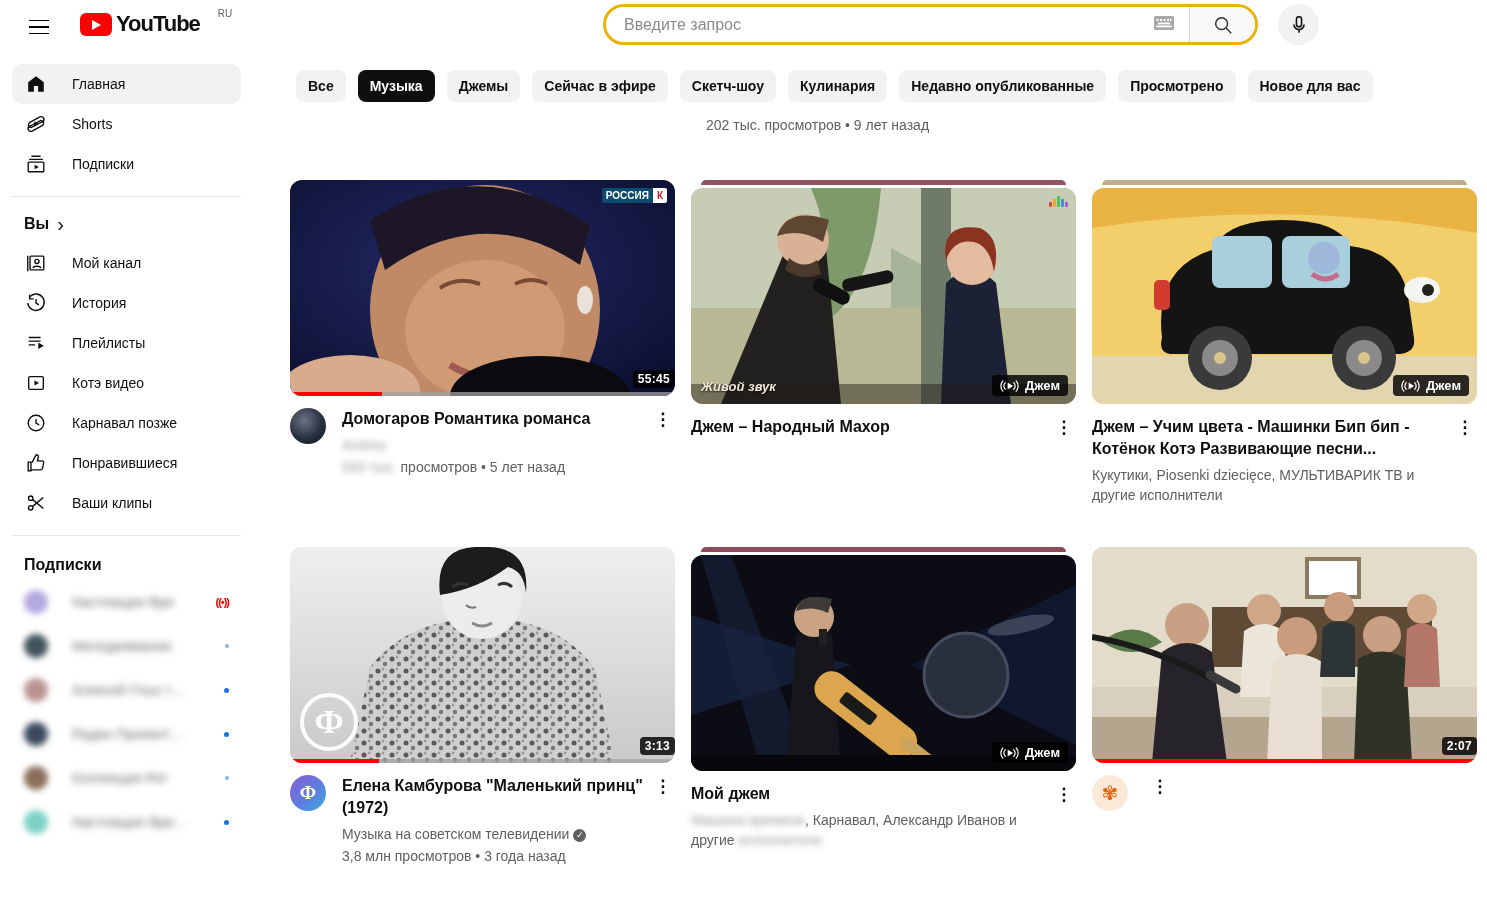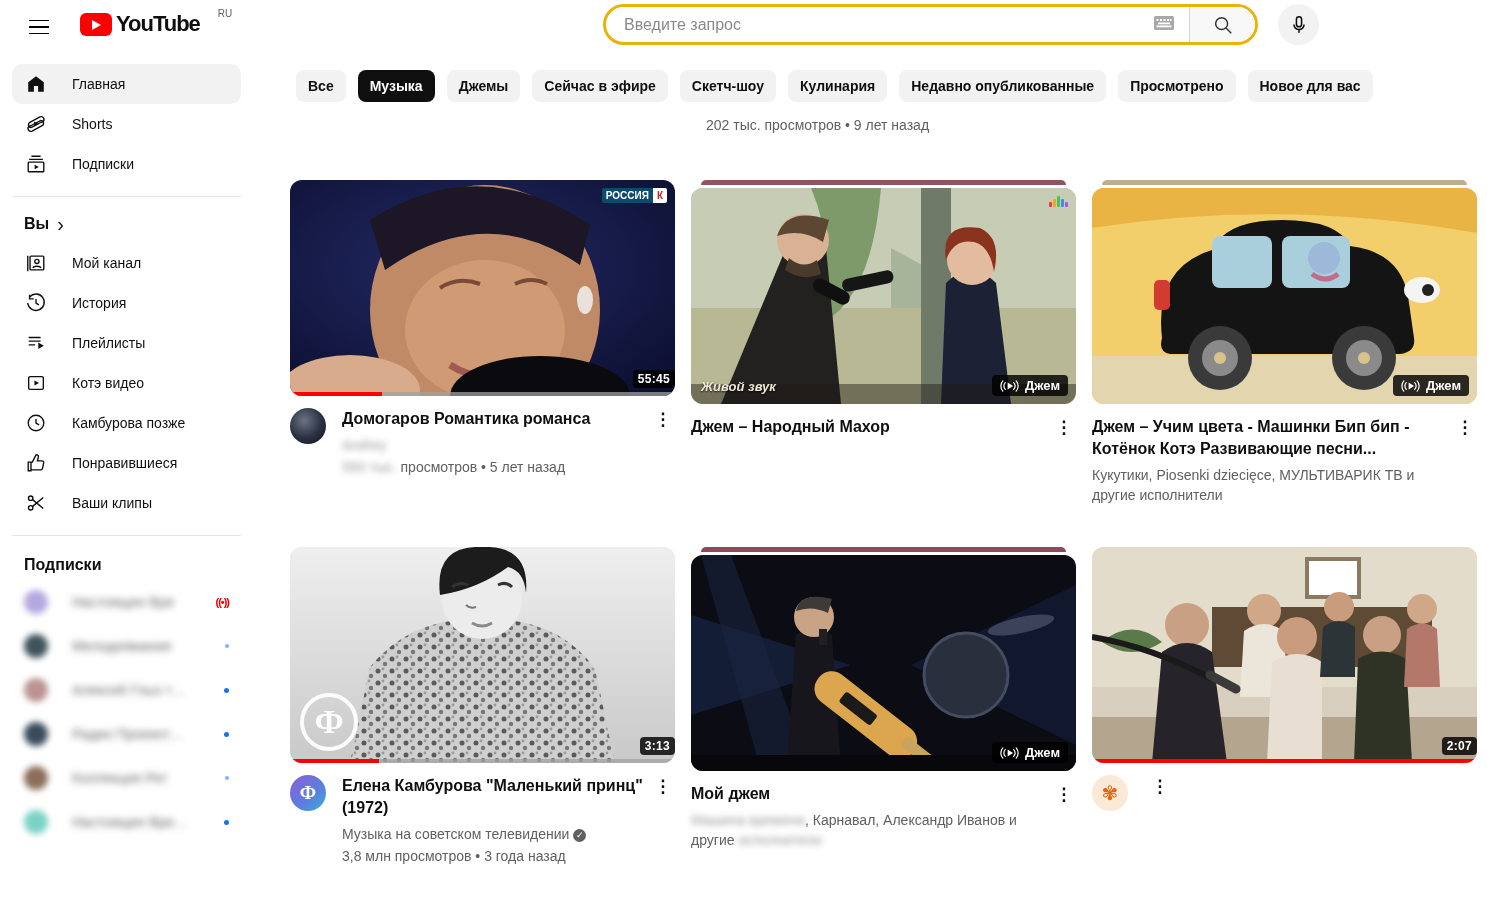--- a/index.html
+++ b/index.html
@@ -210,21 +210,21 @@
       </span>
     <span class="sb-label">Котэ видео</span>
   </div>
   <div class="sb-item">
     <span class="sb-ico">
         <svg width="22" height="22" viewBox="0 0 24 24" fill="none" stroke="#0f0f0f" stroke-width="1.5">
           <circle cx="12" cy="12" r="8.5"></circle>
           <path d="M12 7.5V12l3.4 2"></path>
         </svg>
       </span>
-    <span class="sb-label">Камбурова позже</span>
+    <span class="sb-label">Карнавал позже</span>
   </div>
   <div class="sb-item">
     <span class="sb-ico">
         <svg width="22" height="22" viewBox="0 0 24 24" fill="none" stroke="#0f0f0f" stroke-width="1.5">
           <path d="M3.5 11h3v9.5h-3zM6.5 19.5h10.6a2 2 0 0 0 2-1.6l1.3-6.2a1.7 1.7 0 0 0-1.7-2H13.6l.9-4.2A1.6 1.6 0 0 0 11.6 4L8 11h-1.5"></path>
         </svg>
       </span>
     <span class="sb-label">Понравившиеся</span>
   </div>
   <div class="sb-item">

